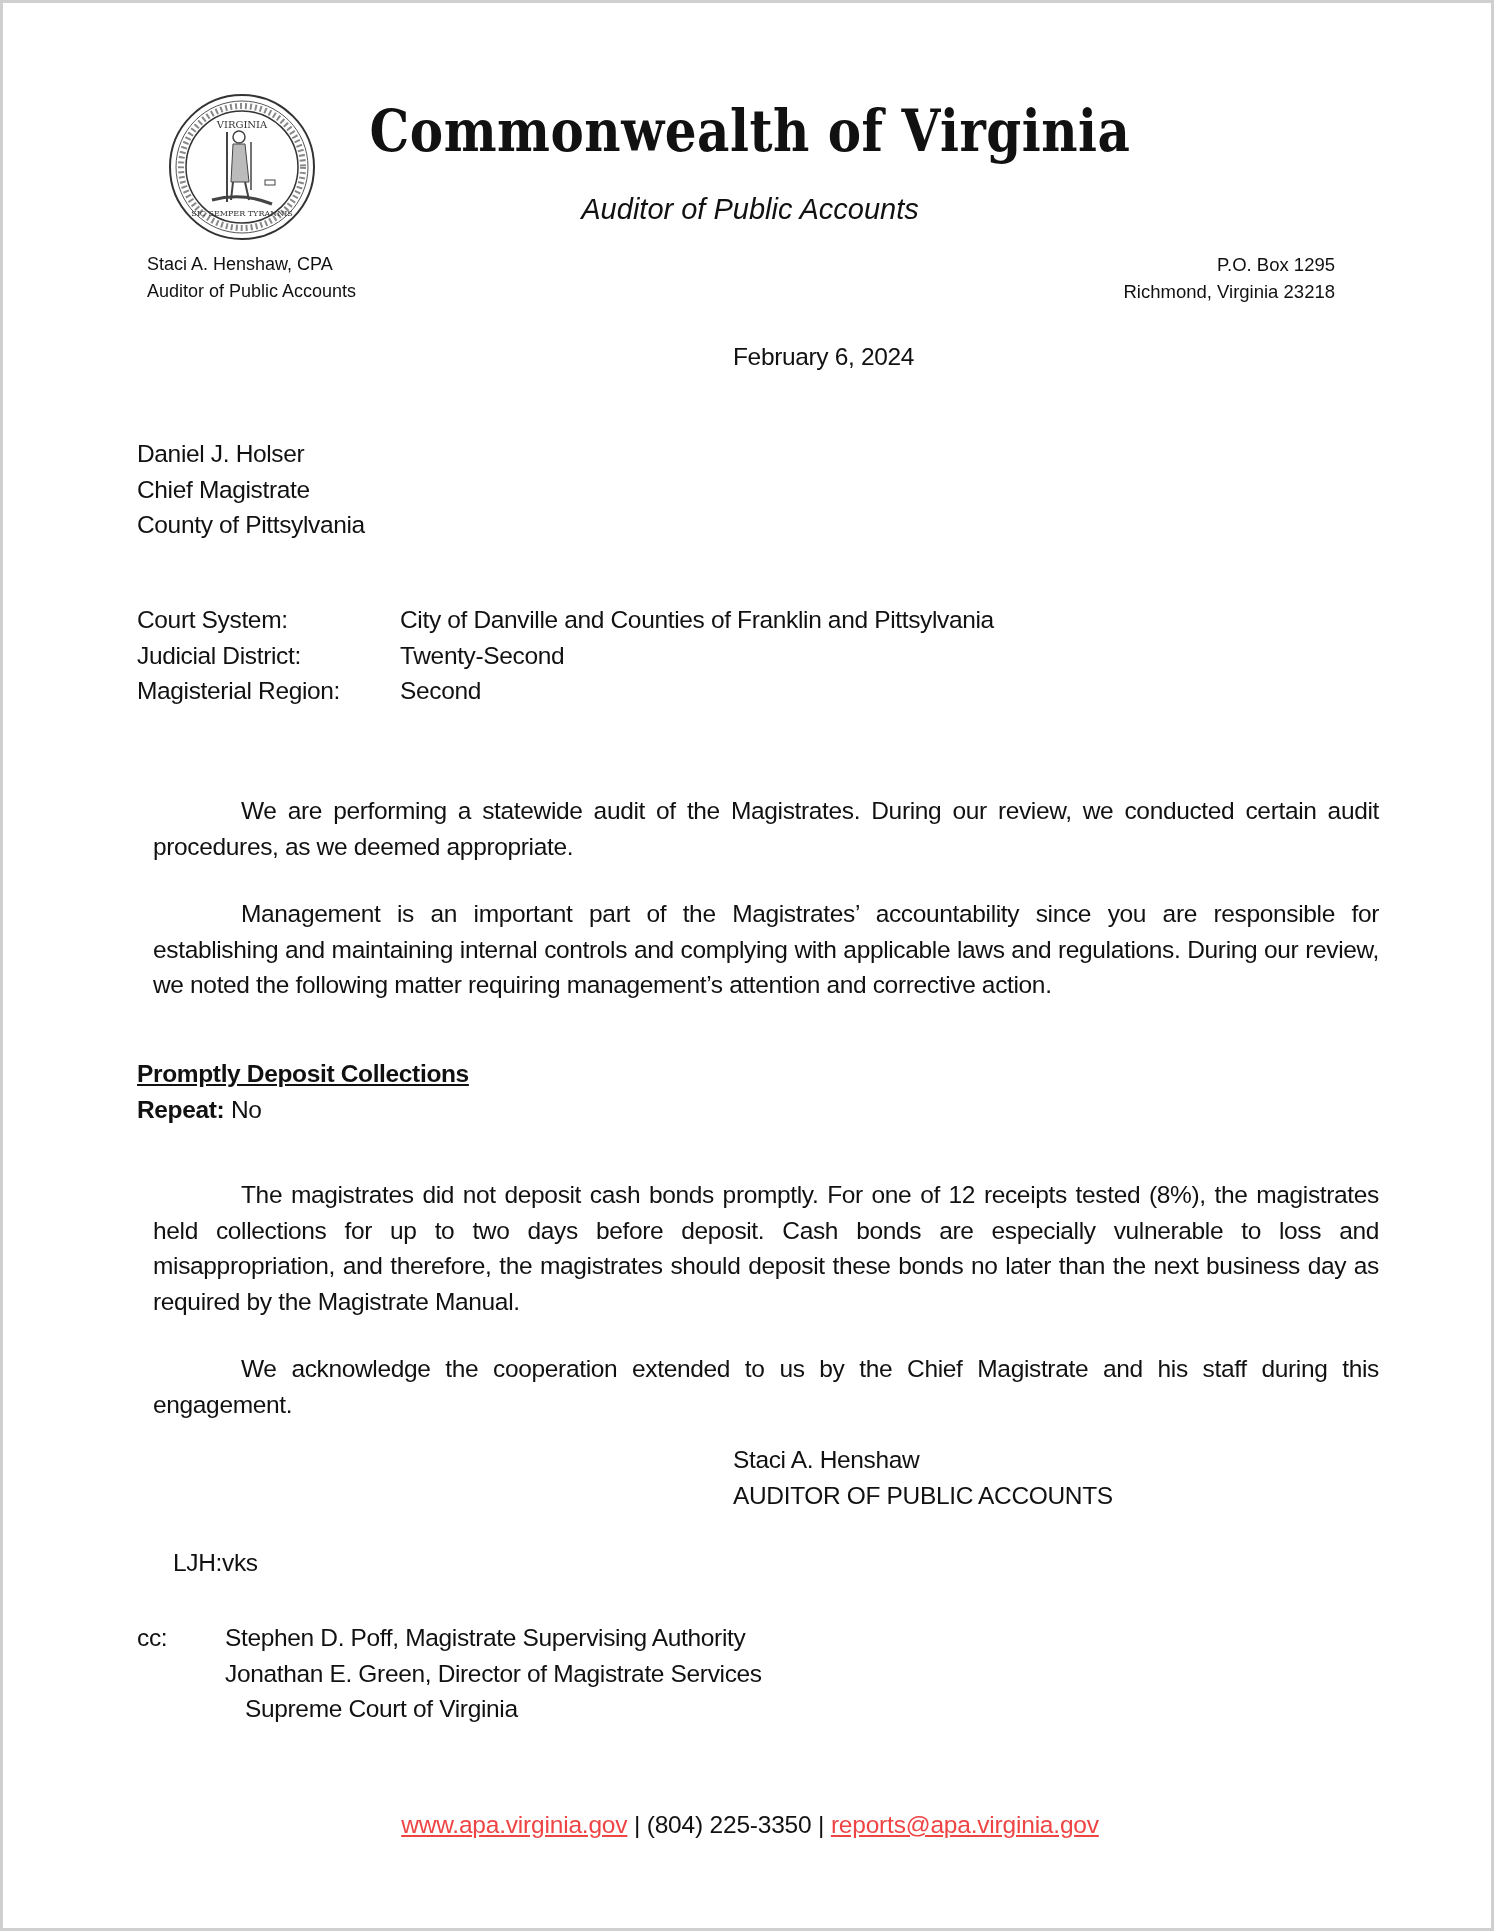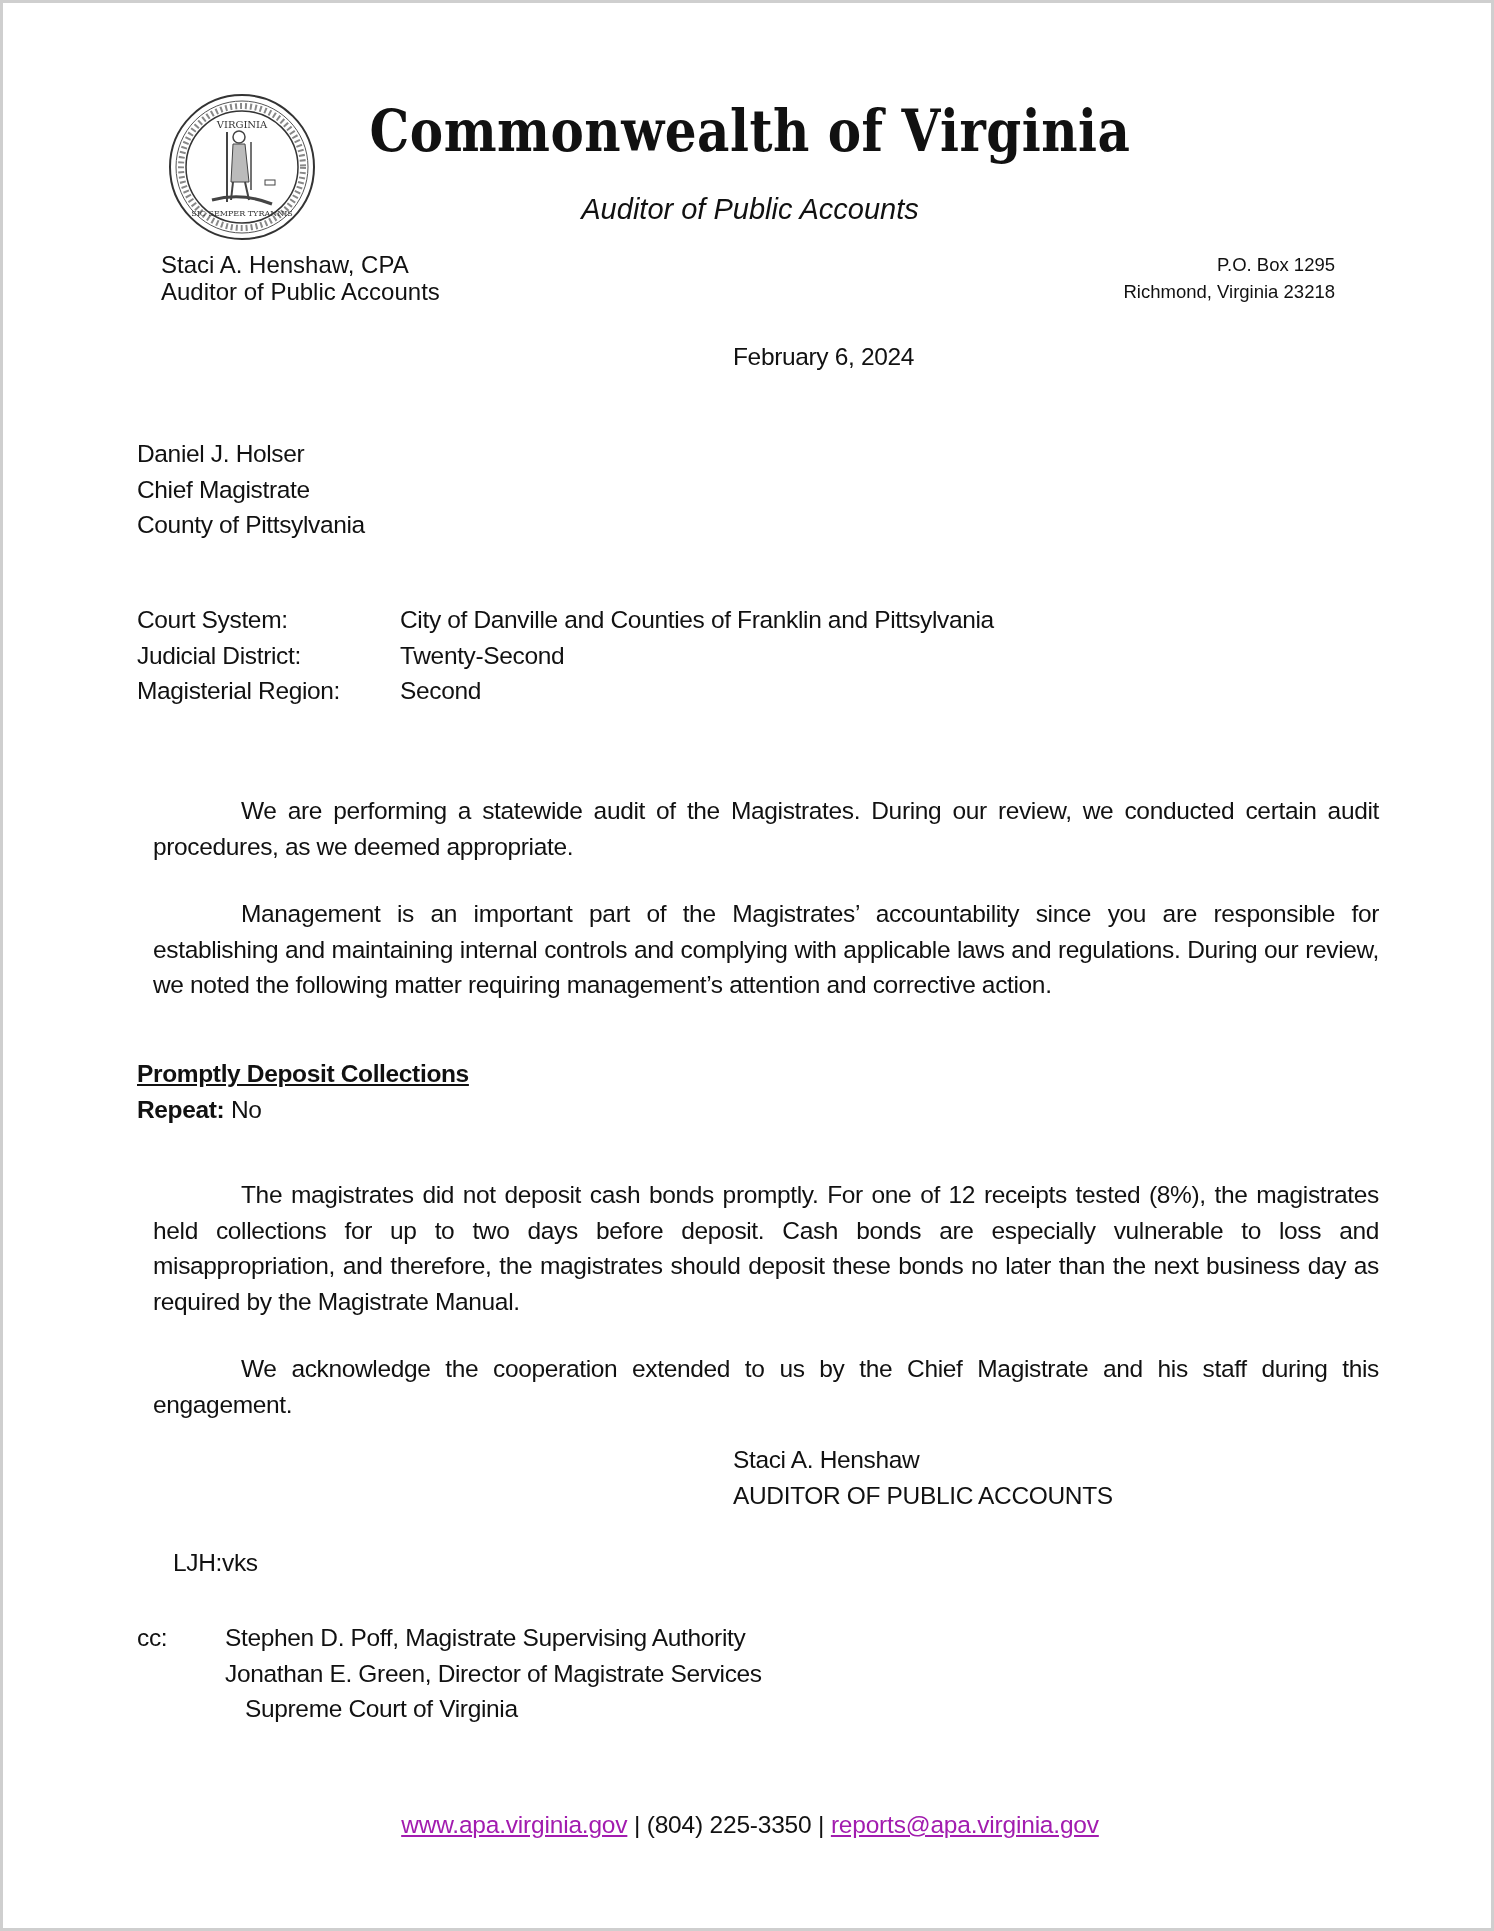--- a/index.html
+++ b/index.html
@@ -55,23 +55,23 @@
       position: absolute;
       top: 190px;
       left: 0;
       width: 1494px;
       text-align: center;
       font-style: italic;
       font-size: 29px;
     }
     .hdr-left {
       position: absolute;
-      left: 158px;
+      left: 144px;
       top: 248px;
-      font-size: 24px;
+      font-size: 18px;
       line-height: 27px;
     }
     .hdr-right {
       position: absolute;
       right: 156px;
       top: 248px;
       font-size: 18.5px;
       line-height: 27px;
       text-align: right;
     }
@@ -148,21 +148,21 @@
     .footer {
       position: absolute;
       top: 1808px;
       left: 0;
       width: 1494px;
       text-align: center;
       font-size: 24.5px;
       letter-spacing: -0.2px;
     }
     .footer a {
-      color: #a21caf;
+      color: #ef4444;
       text-decoration: underline;
     }
     .footer .sep { color: #111; }
   </style>
 </head>
 <body>
 
 <div class="page-frame">
 
   <svg class="seal" viewBox="0 0 150 150">

